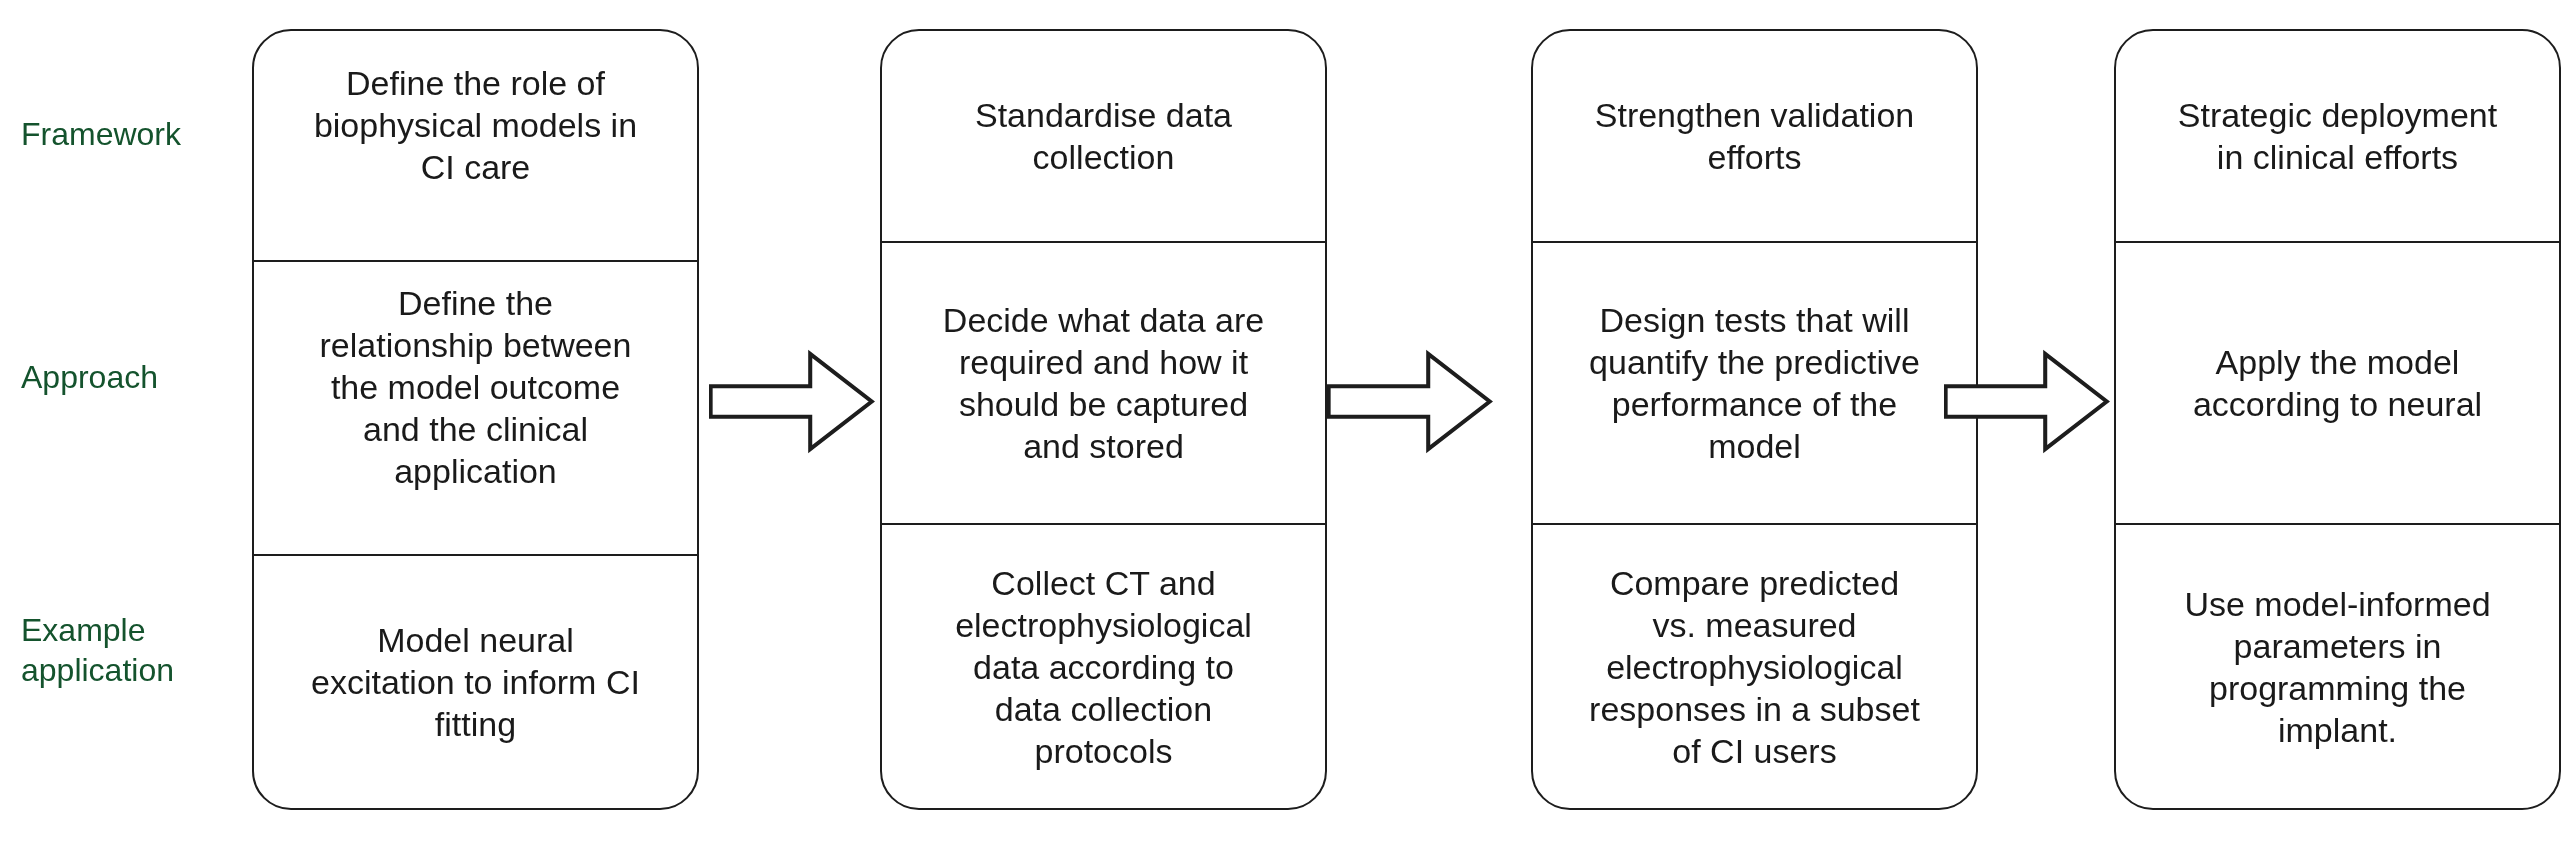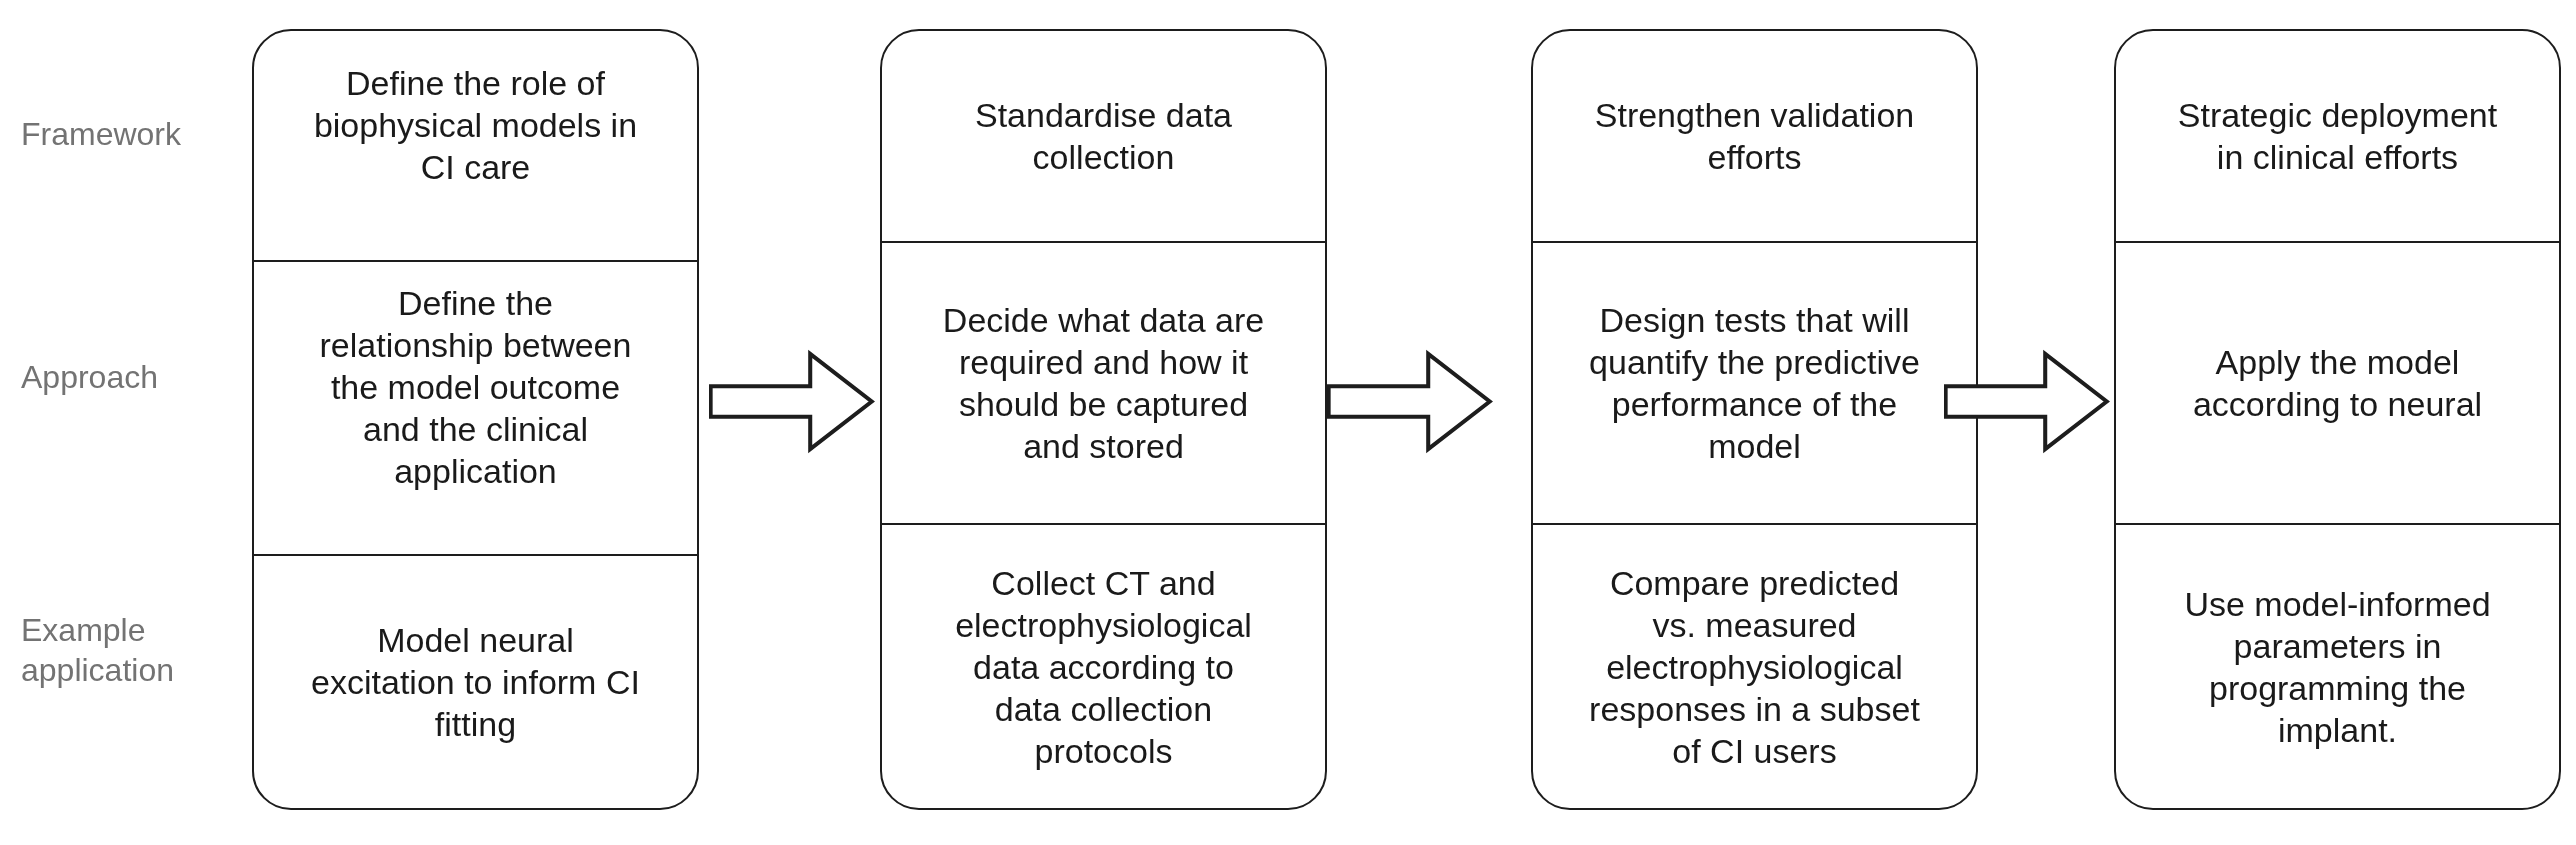--- a/index.html
+++ b/index.html
@@ -29,21 +29,21 @@
     top: 0;
     width: 225px;
     height: 846px;
   }
   .row-label {
     position: absolute;
     left: 0;
     width: 225px;
     font-size: 32px;
     line-height: 40px;
-    color: #737373;
+    color: #14532d;
     text-align: left;
     white-space: pre-line;
   }
   .row-label.r0 { top: 114px; }
   .row-label.r1 { top: 357px; }
   .row-label.r2 { top: 602px; margin-top: 8px; }
 
   
   .col {
     position: absolute;

